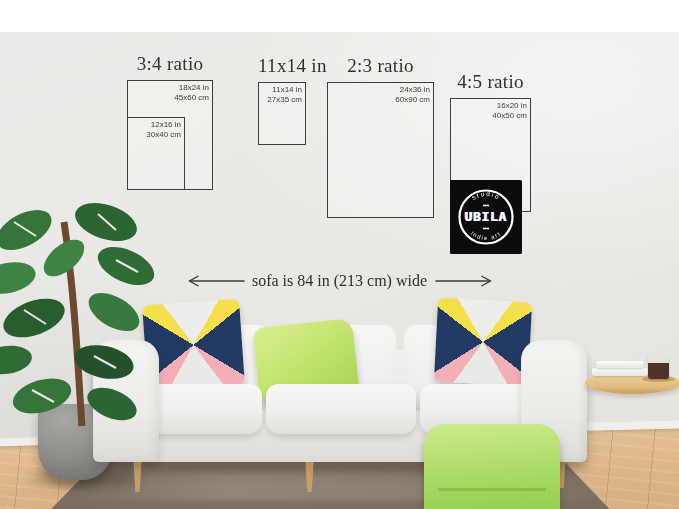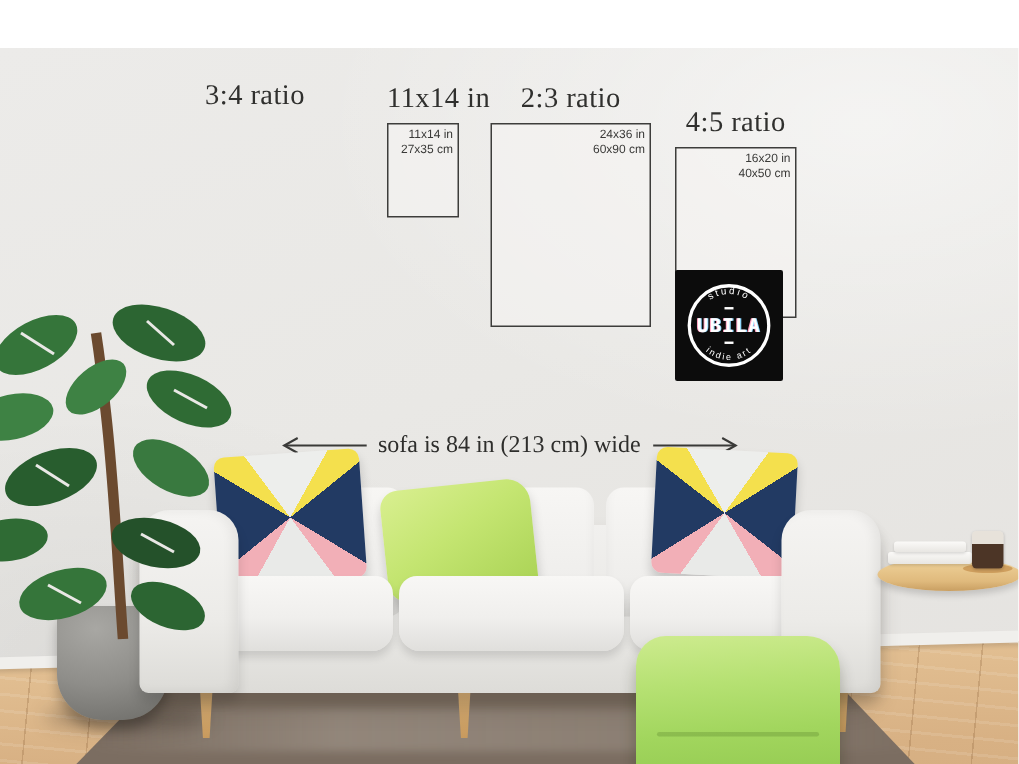--- a/index.html
+++ b/index.html
@@ -12,21 +12,21 @@
   
   .diagram{position:absolute;top:20px;z-index:6;}
   .d-title{font-family:"Liberation Serif","DejaVu Serif",serif;font-size:19px;color:#30302e;
            text-align:center;white-space:nowrap;line-height:24px;margin-bottom:4px;letter-spacing:.3px;}
   .d-box{position:relative;border:1px solid #3d3d3b;background:rgba(245,244,242,.55);box-sizing:border-box;}
   .d-inner{position:absolute;left:-1px;bottom:-1px;border:1px solid #3d3d3b;
            background:rgba(240,239,237,.4);box-sizing:border-box;}
   .d-label{position:absolute;top:2px;right:3px;text-align:right;font-size:8px;line-height:1.25;
            color:#3a3a38;white-space:nowrap;}
   
-  .sofa-note{position:absolute;left:50%;transform:translateX(-50%);top:256px;z-index:6;
+  .sofa-note{position:absolute;left:50%;transform:translateX(-50%);top:240px;z-index:6;
              display:flex;align-items:center;gap:7px;}
   .sofa-note-text{font-family:"Liberation Serif","DejaVu Serif",serif;font-size:16px;color:#2e2e2c;white-space:nowrap;}
   
   .floor{position:absolute;left:-20px;top:404px;width:740px;height:160px;z-index:1;
          transform:rotate(-1.5deg);
          background:linear-gradient(180deg,#e2bf92 0%,#d8b184 40%,#cfa87c 100%);}
   .floor .planks{position:absolute;inset:0;
          background:repeating-linear-gradient(97deg,rgba(141,99,58,.28) 0 1px,rgba(0,0,0,0) 1px 42px),
                     repeating-linear-gradient(7deg,rgba(255,255,255,.10) 0 2px,rgba(0,0,0,0) 2px 11px);}
   .baseboard{position:absolute;left:-20px;top:397px;width:740px;height:8px;z-index:1;
@@ -107,20 +107,32 @@
   <div class="floor">
       <div class="planks"></div>
     </div>
   <div class="baseboard"></div>
   <div class="rug">
       <div class="sheen"></div>
     </div>
 
   <div class="diagram" style="left:127px">
     <div class="d-title" style="width:86px">3:4 ratio</div>
+    <div class="d-box" style="width:86px;height:110px">
+      <div class="d-label">
+        <div>18x24 in</div>
+        <div>45x60 cm</div>
+      </div>
+      <div class="d-inner" style="width:58px;height:73px">
+        <div class="d-label">
+          <div>12x16 in</div>
+          <div>30x40 cm</div>
+        </div>
+      </div>
+    </div>
   </div>
 
   <div class="diagram" style="left:258px;top:22px">
     <div class="d-title" style="width:48px">11x14 in</div>
     <div class="d-box" style="width:48px;height:63px">
       <div class="d-label">
         <div>11x14 in</div>
         <div>27x35 cm</div>
       </div>
     </div>

